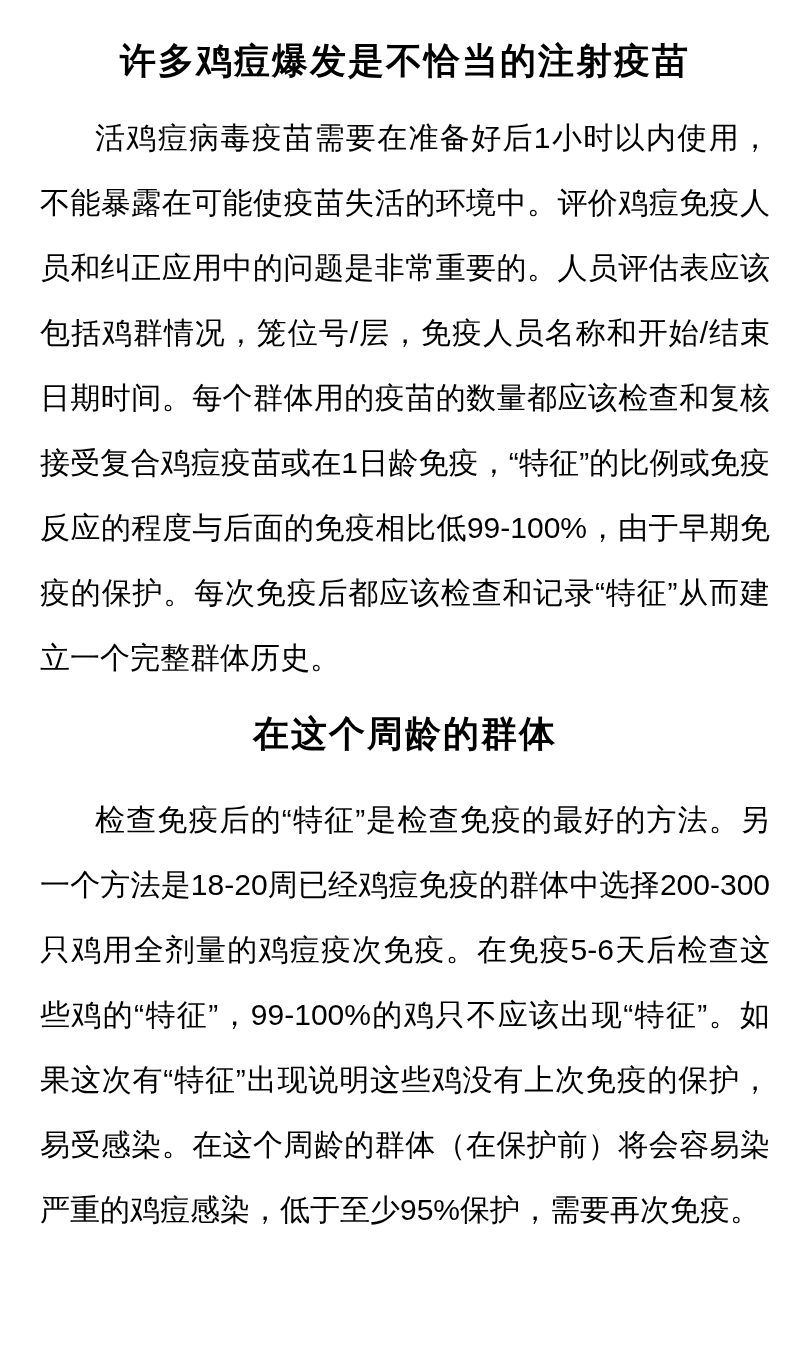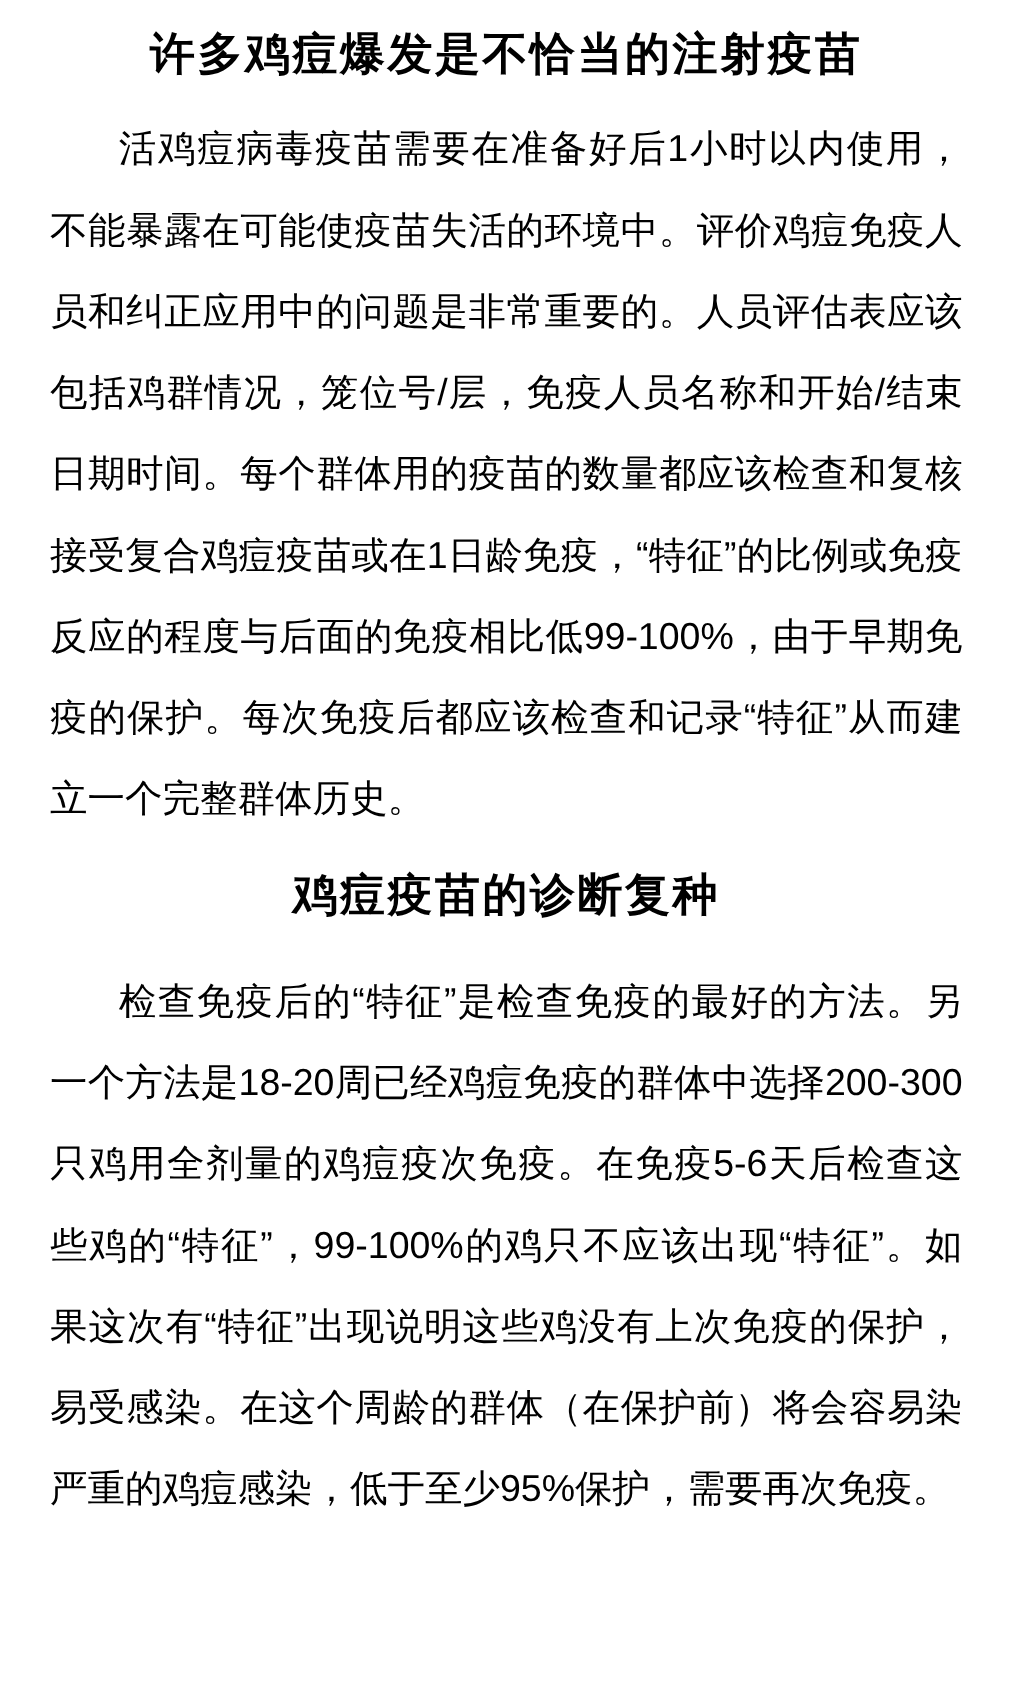--- a/index.html
+++ b/index.html
@@ -23,21 +23,21 @@
     background: #ffffff;
   }
   .heading {
     font-size: 36px;
     font-weight: bold;
     text-align: center;
     letter-spacing: 2px;
     line-height: 50px;
     margin: 0;
   }
-  .heading-1 { margin-top: 18px; }
+  .heading-1 { margin-top: 36px; }
   .heading-2 { margin-top: 19px; }
   .para {
     font-size: 30px;
     line-height: 65px;
     text-align: justify;
     text-justify: inter-ideograph;
     text-indent: 55px;
     margin: 0;
     word-break: break-all;
   }
@@ -46,17 +46,17 @@
 </style>
 </head>
 <body>
 
 <div class="page">
 
   <h1 class="heading heading-1">许多鸡痘爆发是不恰当的注射疫苗</h1>
 
   <p class="para para-1">活鸡痘病毒疫苗需要在准备好后1小时以内使用，不能暴露在可能使疫苗失活的环境中。评价鸡痘免疫人员和纠正应用中的问题是非常重要的。人员评估表应该包括鸡群情况，笼位号/层，免疫人员名称和开始/结束日期时间。每个群体用的疫苗的数量都应该检查和复核接受复合鸡痘疫苗或在1日龄免疫，“特征”的比例或免疫反应的程度与后面的免疫相比低99-100%，由于早期免疫的保护。每次免疫后都应该检查和记录“特征”从而建立一个完整群体历史。</p>
 
-  <h1 class="heading heading-2">鸡痘疫苗的诊断复种</h1>
+  <h1 class="heading heading-2">在这个周龄的群体</h1>
 
   <p class="para para-2">检查免疫后的“特征”是检查免疫的最好的方法。另一个方法是18-20周已经鸡痘免疫的群体中选择200-300只鸡用全剂量的鸡痘疫次免疫。在免疫5-6天后检查这些鸡的“特征”，99-100%的鸡只不应该出现“特征”。如果这次有“特征”出现说明这些鸡没有上次免疫的保护，易受感染。在这个周龄的群体（在保护前）将会容易染严重的鸡痘感染，低于至少95%保护，需要再次免疫。</p>
 
 </div>
 
 </body></html>

